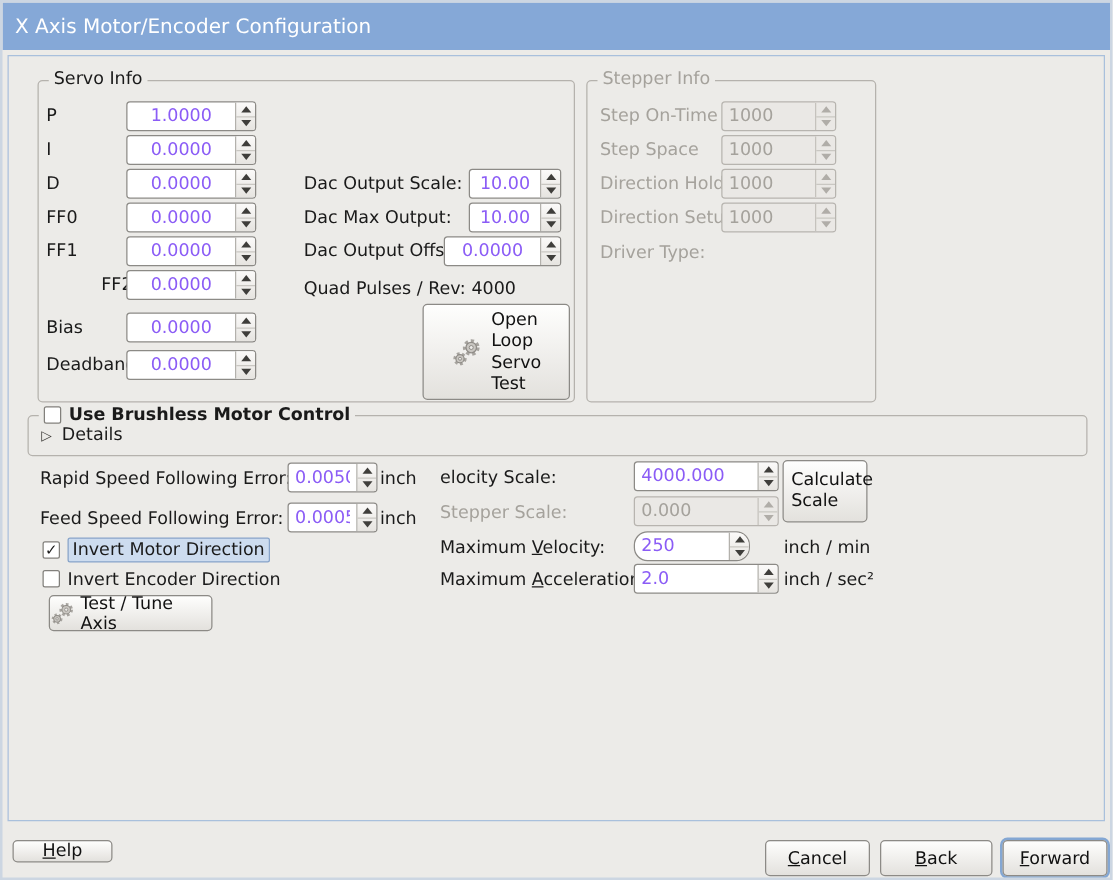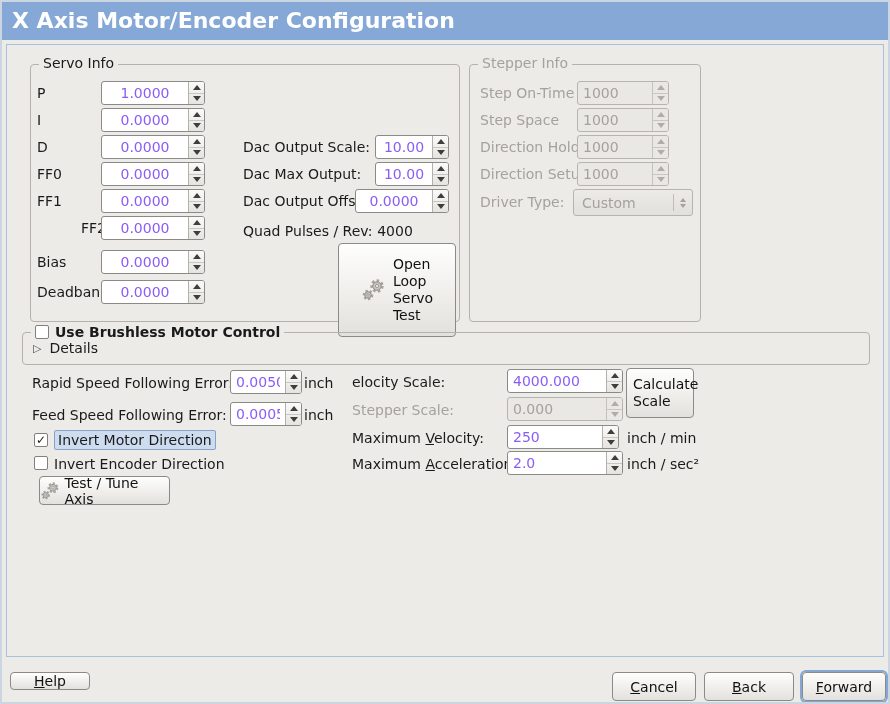--- a/index.html
+++ b/index.html
@@ -1,20 +1,20 @@
 <!DOCTYPE html>
 <html><head>
 <meta charset="utf-8">
 <style>
   html,body{margin:0;padding:0;}
   body{width:890px;height:704px;font-family:"DejaVu Sans","Liberation Sans",sans-serif;}
   .window{position:absolute;left:0;top:0;width:890px;height:704px;box-sizing:border-box;
           border:2px solid #ccd6e2;background:#ecebe8;overflow:hidden;}
   .titlebar{position:absolute;left:0;top:0;right:0;height:38px;background:#85a8d7;
-            color:#fff;font-size:22px;font-weight:bold;line-height:38px;padding-left:10px;}
+            color:#fff;font-size:16px;font-weight:normal;line-height:38px;padding-left:10px;}
   .content{position:absolute;left:4px;top:42px;width:876px;height:611px;
            border:1px solid #a9c0dc;background:#ecebe8;}
   .fieldset{position:absolute;border:1px solid #b5b2ad;border-radius:4px;}
   .legend{position:absolute;top:-10px;left:8px;background:#ecebe8;padding:0 4px;
           font-size:14px;white-space:nowrap;color:#1a1a1a;}
   .legend.dis{color:#a5a29c;}
   .lbl{position:absolute;font-size:14px;color:#1a1a1a;white-space:nowrap;}
   .lbl.dis{color:#a5a29c;}
   .mn{text-decoration:underline;}
   .spin{position:absolute;display:flex;height:24px;background:#fff;border:1px solid #8c8a86;
@@ -207,21 +207,21 @@
           <div class="step up">
             <i class="tri-up"></i>
           </div>
           <div class="step">
             <i class="tri-down"></i>
           </div>
         </div>
     </div>
     <div class="lbl" style="left:324px;top:158px;width:80px;text-align:center;">4000</div>
 
-    <div class="btn" style="left:307px;top:178px;width:118px;height:94px;gap:8px;">
+    <div class="btn" style="left:307px;top:178px;width:118px;height:77px;gap:8px;">
       <svg width="24" height="24" viewBox="0 0 24 24">
           <use href="#gears"></use>
         </svg>
       <div class="btn-lines">
         <span>Open</span>
         <span>Loop</span>
         <span>Servo</span>
         <span>Test</span>
       </div>
     </div>
@@ -274,28 +274,20 @@
       <div class="steppers">
           <div class="step up">
             <i class="tri-up"></i>
           </div>
           <div class="step">
             <i class="tri-down"></i>
           </div>
         </div>
     </div>
 
-    <div class="combo" style="left:103px;top:124px;width:120px;">
-      <div class="cval">Custom</div>
-      <div class="cdiv"></div>
-      <div class="carr">
-          <i class="t-up"></i>
-          <i class="t-dn"></i>
-        </div>
-    </div>
   </div>
 
   <div class="fieldset" style="left:20px;top:330px;width:846px;height:31px;">
     <div class="legend" style="display:flex;align-items:center;gap:6px;top:-9px;">
       <span class="checkbox" style="position:relative;"></span>
       <span style="font-weight:bold;">Use Brushless Motor Control</span>
     </div>
     <div style="position:absolute;left:10px;top:7px;display:flex;align-items:center;gap:8px;">
       <span class="expander-tri">▷</span>
       <span class="lbl" style="position:relative;">Details</span>
@@ -370,21 +362,21 @@
         <div class="step up">
           <i class="tri-up"></i>
         </div>
         <div class="step">
           <i class="tri-down"></i>
         </div>
       </div>
   </div>
 
   <div class="lbl" style="left:350px;top:428px;"><span>Maximum </span><span class="mn">V</span><span>elocity:</span></div>
-  <div class="spin" style="left:505px;top:423px;width:112px;">
+  <div class="spin" style="left:505px;top:423px;width:93px;border-radius:11px;">
     <input value="250" style="">
     <div class="steppers">
         <div class="step up">
           <i class="tri-up"></i>
         </div>
         <div class="step">
           <i class="tri-down"></i>
         </div>
       </div>
   </div>

